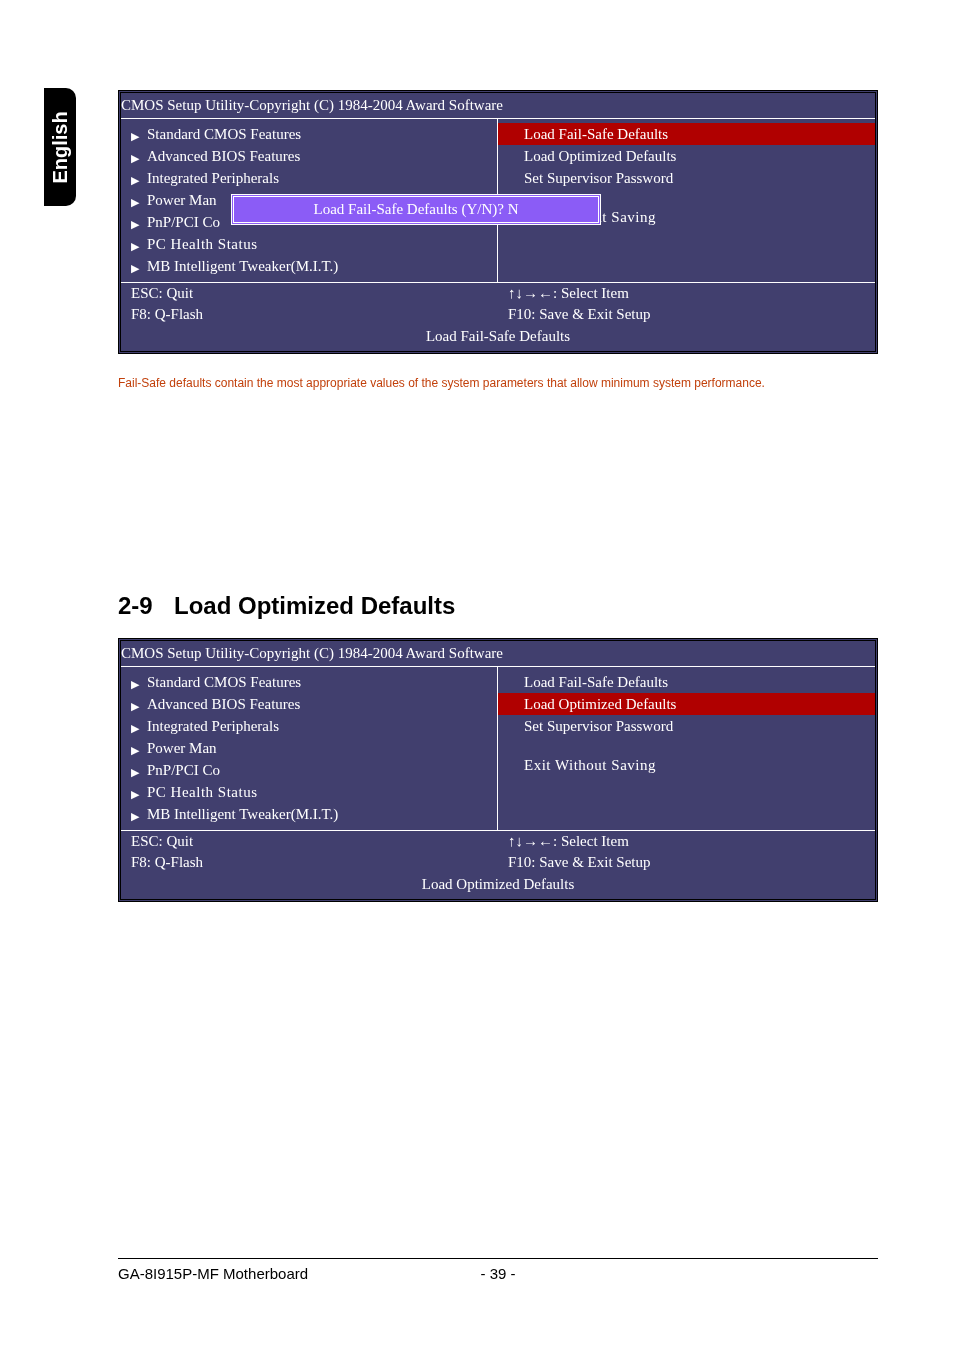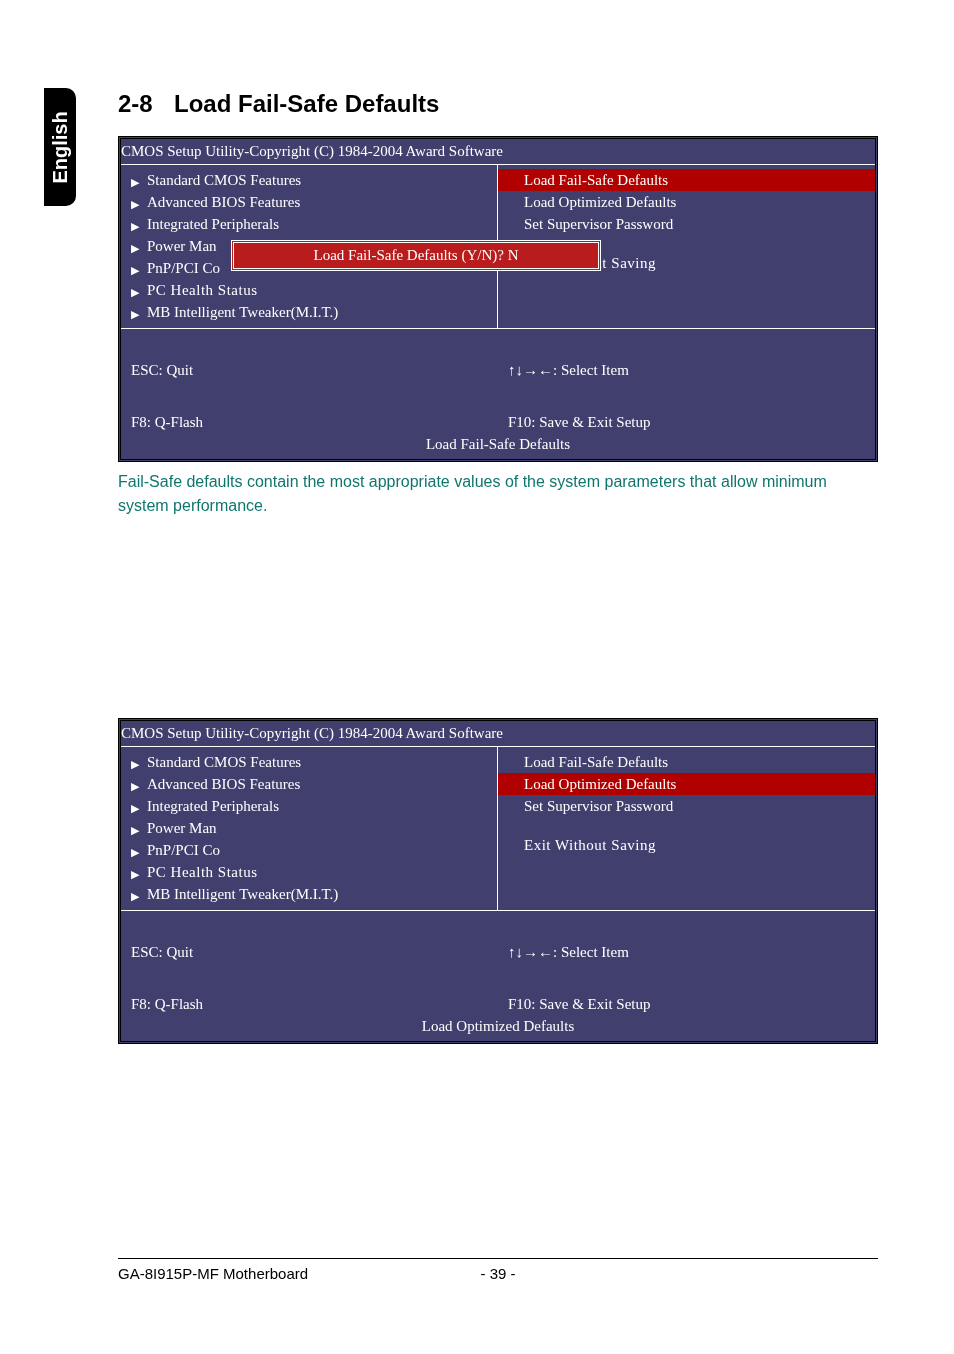--- a/index.html
+++ b/index.html
@@ -83,42 +83,41 @@
       padding: 2px 10px 2px 26px;
       color: rgba(255,255,255,0.7);
       height: 22px;
     }
     .dialog {
       position: absolute;
       left: 110px;
       top: 75px;
       width: 370px;
       border: 3px double #fff;
-      background: #b91c1c;
+      background: #8b5cf6;
       text-align: center;
       padding: 4px 0;
       z-index: 10;
     }
     .bios-footer {
       display: flex;
     }
     .bios-footer-col {
       width: 50%;
       padding: 2px 10px;
-      margin-top: 31px;
     }
     .bios-status {
       text-align: center;
       padding: 3px 0 6px 0;
     }
     .body-text {
-      font-size: 16px;
+      font-size: 12px;
       line-height: 1.5;
-      margin-top: 8px;
-      color: #0f766e;
+      margin-top: 20px;
+      color: #c2410c;
     }
     .gap { height: 200px; }
     .footer {
       position: absolute;
       left: 118px;
       bottom: 72px;
       width: 760px;
       border-top: 1px solid #000;
       padding-top: 6px;
       font-size: 15px;
@@ -132,23 +131,20 @@
   </style>
 </head>
 <body>
 
 <div class="tab">
   <span class="tab-text">English</span>
 </div>
 
 <div class="content">
 
-  <h2 class="section-title">
-    <span class="sec-num">2-8</span><span>Load Fail-Safe Defaults</span>
-  </h2>
 
   <div class="bios-box">
     <div class="bios-header">CMOS Setup Utility-Copyright (C) 1984-2004 Award Software</div>
     <div class="bios-body">
       <div class="bios-col left">
         <span class="menu-row"><span class="tri">▶</span><span>Standard CMOS Features</span></span>
         <span class="menu-row"><span class="tri">▶</span><span>Advanced BIOS Features</span></span>
         <span class="menu-row"><span class="tri">▶</span><span>Integrated Peripherals</span></span>
         <span class="menu-row"><span class="tri">▶</span><span>Power Man</span></span>
         <span class="menu-row"><span class="tri">▶</span><span>PnP/PCI Co</span></span>
@@ -175,20 +171,23 @@
       <div class="bios-footer-col">F8: Q-Flash</div>
       <div class="bios-footer-col">F10: Save &amp; Exit Setup</div>
     </div>
     <div class="bios-status">Load Fail-Safe Defaults</div>
   </div>
 
   <p class="body-text">Fail-Safe defaults contain the most appropriate values of the system parameters that allow minimum system performance.</p>
 
   <div class="gap"></div>
 
+  <h2 class="section-title">
+    <span class="sec-num">2-9</span><span>Load Optimized Defaults</span>
+  </h2>
 
   <div class="bios-box">
     <div class="bios-header">CMOS Setup Utility-Copyright (C) 1984-2004 Award Software</div>
     <div class="bios-body">
       <div class="bios-col left">
         <span class="menu-row"><span class="tri">▶</span><span>Standard CMOS Features</span></span>
         <span class="menu-row"><span class="tri">▶</span><span>Advanced BIOS Features</span></span>
         <span class="menu-row"><span class="tri">▶</span><span>Integrated Peripherals</span></span>
         <span class="menu-row"><span class="tri">▶</span><span>Power Man</span></span>
         <span class="menu-row"><span class="tri">▶</span><span>PnP/PCI Co</span></span>

